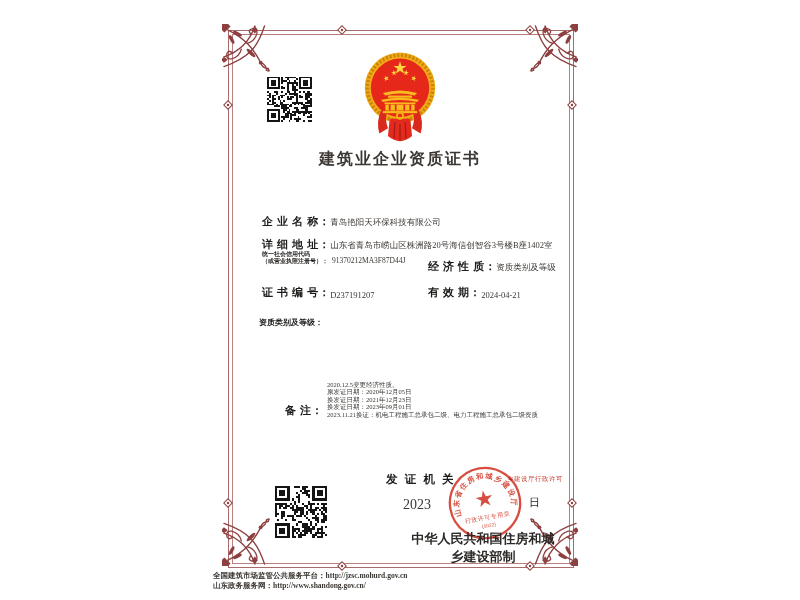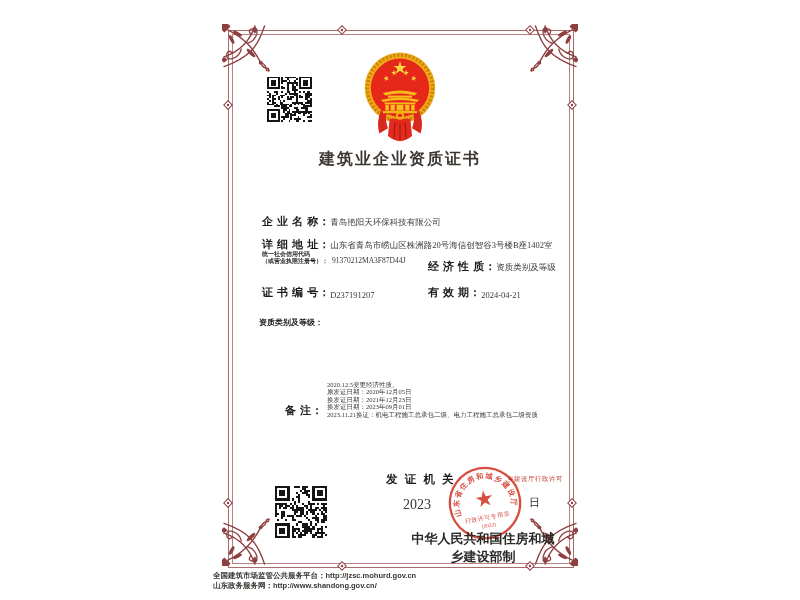--- a/index.html
+++ b/index.html
@@ -44,21 +44,21 @@
   #issue-year{position:absolute;left:403px;top:497px;font-size:14px;color:#3b3733;}
   #issue-day{position:absolute;left:529px;top:495px;font-size:11px;color:#2c2a28;}
   #made-by{position:absolute;left:408px;top:530px;width:150px;text-align:center;
            font-family:"Liberation Sans",sans-serif;font-weight:700;font-size:13px;color:#2c2a28;}
   #seal{position:absolute;left:446px;top:464px;width:78px;height:78px;opacity:.92;
         mix-blend-mode:multiply;}
   #seal-overlay-text{position:absolute;left:507px;top:475px;font-size:6.5px;color:#c8463a;
                      letter-spacing:0.5px;white-space:nowrap;}
 
   
-  .footer-line{position:absolute;left:213px;font-family:Liberation Sans, sans-serif;
+  .footer-line{position:absolute;left:213px;font-family:Liberation Serif, serif;
                font-weight:700;font-size:7.5px;color:#3a3632;white-space:nowrap;}
   #footer-1{top:571px;} #footer-2{top:581px;}
 </style>
 </head>
 <body>
 
 <svg width="0" height="0" style="position:absolute" aria-hidden="true">
   <defs>
     <path id="starP" d="M0,-1 L0.2245,-0.309 L0.9511,-0.309 L0.3633,0.118 L0.5878,0.809 L0,0.382 L-0.5878,0.809 L-0.3633,0.118 L-0.9511,-0.309 L-0.2245,-0.309 Z"></path>
     <path id="sealArc" d="M15 52 A27 27 0 1 1 65 52" fill="none"></path>

